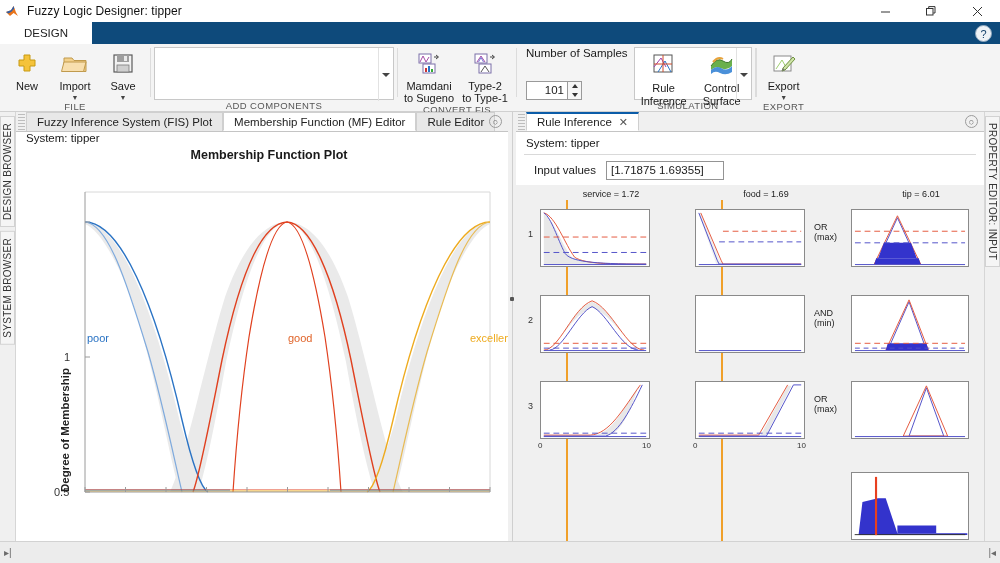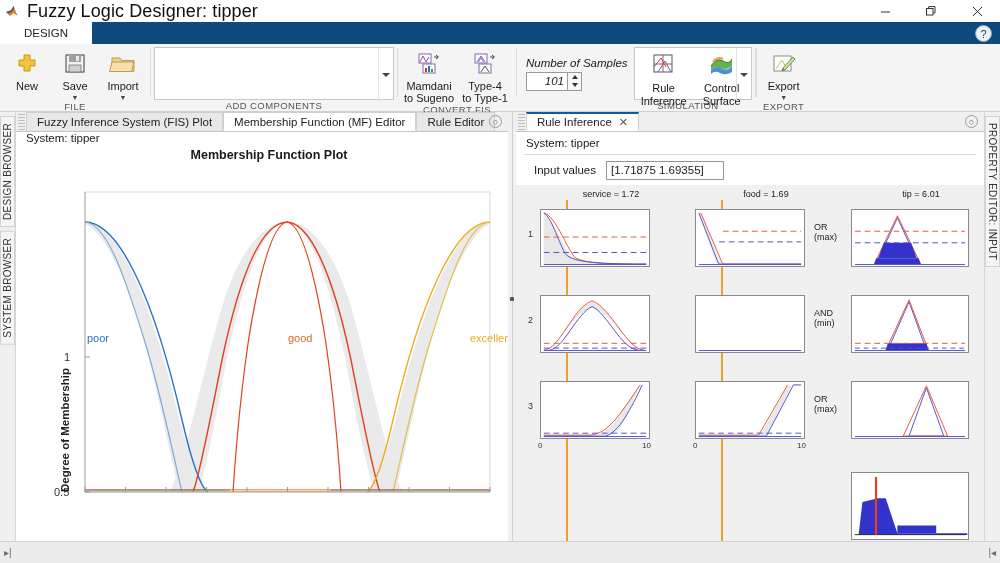--- a/index.html
+++ b/index.html
@@ -11,21 +11,21 @@
     background:#f0f0f0;
   }
   .app { position:relative; width:1000px; height:563px; background:#f0f0f0; }
 
   
   .titlebar {
     height:22px; background:#ffffff; display:flex; align-items:center;
     border-bottom:0px solid #ddd; position:relative;
   }
   .tb-icon { width:18px; height:16px; margin-left:5px; margin-right:4px; position:relative; }
-  .tb-title { font-size:18px; color:#111; letter-spacing:0.1px; }
+  .tb-title { font-size:12px; color:#111; letter-spacing:0.1px; }
   .tb-ctrls { position:absolute; right:0; top:0; height:22px; display:flex; }
   .tb-btn { width:46px; height:22px; display:flex; align-items:center; justify-content:center;
             font-size:12px; color:#333; }
 
   
   .tabstrip {
     height:22px; background:#0e4a7b; display:flex; align-items:flex-end; position:relative;
   }
   .rtab {
     height:22px; min-width:92px; padding:0 14px; background:#ffffff; color:#222;
@@ -62,21 +62,21 @@
   .gal-item { width:52px; display:flex; flex-direction:column; align-items:center; padding-top:5px; }
   .gal-item .lbl { font-size:11px; margin-top:1px; }
   .gal-scroll { position:absolute; right:0; top:0; width:15px; height:53px;
                 border-left:1px solid #e2e2e2; display:flex; align-items:center; justify-content:center; }
   .gal-scroll .car { width:0;height:0;border-left:4px solid transparent;border-right:4px solid transparent;
                      border-top:4px solid #444; }
 
   .simbox { border:1px solid #c8c8c8; background:#fff; height:53px;
             display:flex; align-items:flex-start; position:relative; }
 
-  .numsamp { display:flex; flex-direction:column; justify-content:center; padding:0 6px; height:53px;font-style:italic; }
+  .numsamp { display:flex; flex-direction:column; justify-content:space-between; padding:0 6px; height:53px; }
   .numsamp .lab { font-size:11.5px; margin-bottom:3px; }
   .spinwrap { display:flex; height:19px; width:56px; }
   .spininput { flex:1; border:1px solid #9a9a9a; background:#fff; font-size:11.5px;
                text-align:right; padding-right:3px; line-height:17px; }
   .spinbtns { width:14px; border:1px solid #9a9a9a; border-left:none; background:#f6f6f6;
               display:flex; flex-direction:column; }
   .spinbtns div { flex:1; display:flex; align-items:center; justify-content:center; }
   .tri-up { width:0;height:0;border-left:3px solid transparent;border-right:3px solid transparent;border-bottom:4px solid #333; }
   .tri-dn { width:0;height:0;border-left:3px solid transparent;border-right:3px solid transparent;border-top:4px solid #333; }
 
@@ -193,37 +193,37 @@
           <span class="icon-box">
             <svg width="30" height="28" viewBox="0 0 30 28">
               <path d="M12 4 h6 v5 h5 v6 h-5 v5 h-6 v-5 h-5 v-6 h5 z" fill="#f5c33b" stroke="#c79a12" stroke-width="1"></path>
             </svg>
           </span>
           <span class="lbl">New</span>
         </div>
         <div class="bigbtn">
           <span class="icon-box">
             <svg width="30" height="28" viewBox="0 0 30 28">
+              <path d="M4 7 h8 l2 2.5 h12 v11 h-22 z" fill="#f3d08a" stroke="#c09a4d" stroke-width="1"></path>
+              <path d="M4 11 h22 l-2.5 9.5 h-22 z" fill="#f8dfae" stroke="#c09a4d" stroke-width="1"></path>
+            </svg>
+          </span>
+          <span class="lbl">Import</span>
+          <span class="caret">▼</span>
+        </div>
+        <div class="bigbtn">
+          <span class="icon-box">
+            <svg width="30" height="28" viewBox="0 0 30 28">
               <rect x="6" y="4" width="18" height="17" fill="#f2f2f2" stroke="#5b5b5b" stroke-width="1.2"></rect>
               <rect x="9" y="4" width="12" height="7" fill="#9e9e9e"></rect>
               <rect x="16" y="5" width="3" height="5" fill="#e9e9e9"></rect>
               <rect x="9" y="14" width="12" height="7" fill="#cfcfcf" stroke="#7a7a7a" stroke-width="0.8"></rect>
             </svg>
           </span>
           <span class="lbl">Save</span>
-          <span class="caret">▼</span>
-        </div>
-        <div class="bigbtn">
-          <span class="icon-box">
-            <svg width="30" height="28" viewBox="0 0 30 28">
-              <path d="M4 7 h8 l2 2.5 h12 v11 h-22 z" fill="#f3d08a" stroke="#c09a4d" stroke-width="1"></path>
-              <path d="M4 11 h22 l-2.5 9.5 h-22 z" fill="#f8dfae" stroke="#c09a4d" stroke-width="1"></path>
-            </svg>
-          </span>
-          <span class="lbl">Import</span>
           <span class="caret">▼</span>
         </div>
       </div>
       <div class="rgroup-label">FILE</div>
     </div>
 
     <div class="rsep"></div>
 
     <div class="rgroup">
       <div class="rgroup-body">
@@ -259,21 +259,21 @@
           <span class="icon-box">
             <svg width="30" height="28" viewBox="0 0 30 28">
               <rect x="5" y="3" width="12" height="9" fill="#fff" stroke="#7b6fa8" stroke-width="1"></rect>
               <path d="M7 11 L11 5 L15 11" fill="none" stroke="#a64ba6" stroke-width="1"></path>
               <path d="M8.5 11 L11 6.5 L13.5 11" fill="none" stroke="#6a6ad0" stroke-width="0.9"></path>
               <rect x="9" y="13" width="12" height="9" fill="#fff" stroke="#7b6fa8" stroke-width="1"></rect>
               <path d="M11 21 L15 15 L19 21" fill="none" stroke="#555" stroke-width="1"></path>
               <path d="M20 6 h4 M22 4 l2.5 2 l-2.5 2" fill="none" stroke="#444" stroke-width="1"></path>
             </svg>
           </span>
-          <span class="lbl">Type-4</span>
+          <span class="lbl">Type-2</span>
           <span class="lbl" style="margin-top:0">to Type-1</span>
         </div>
       </div>
       <div class="rgroup-label">CONVERT FIS</div>
     </div>
 
     <div class="rsep"></div>
 
     <div class="rgroup">
       <div class="rgroup-body">

